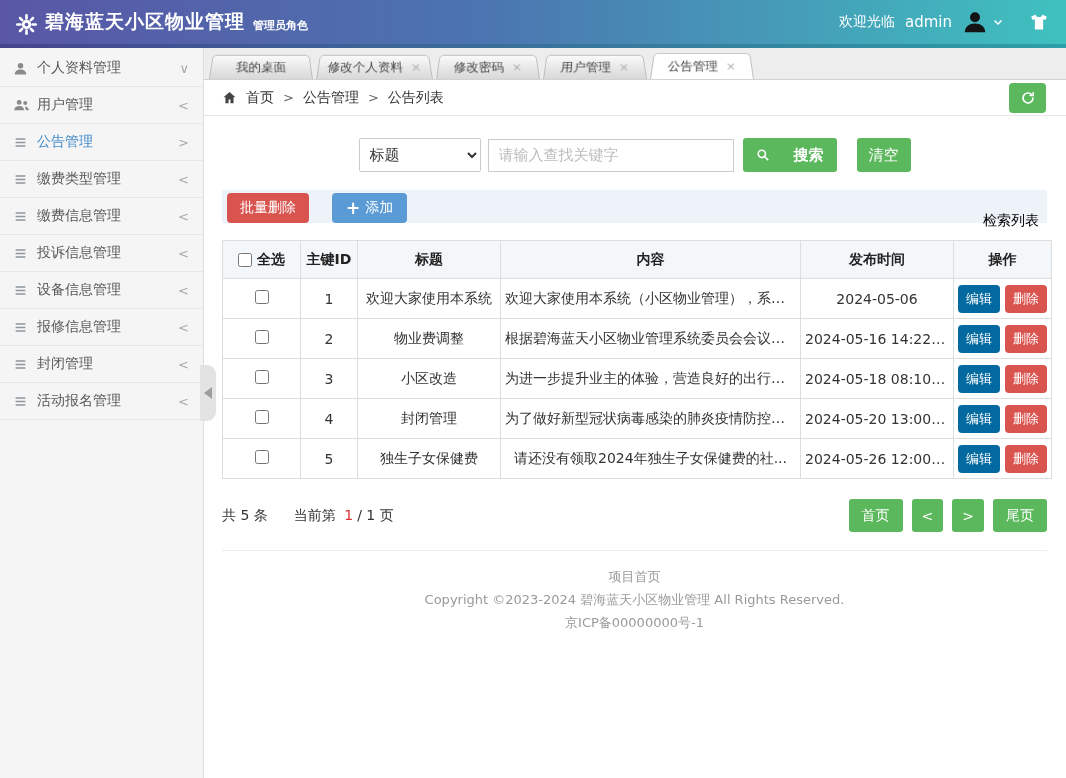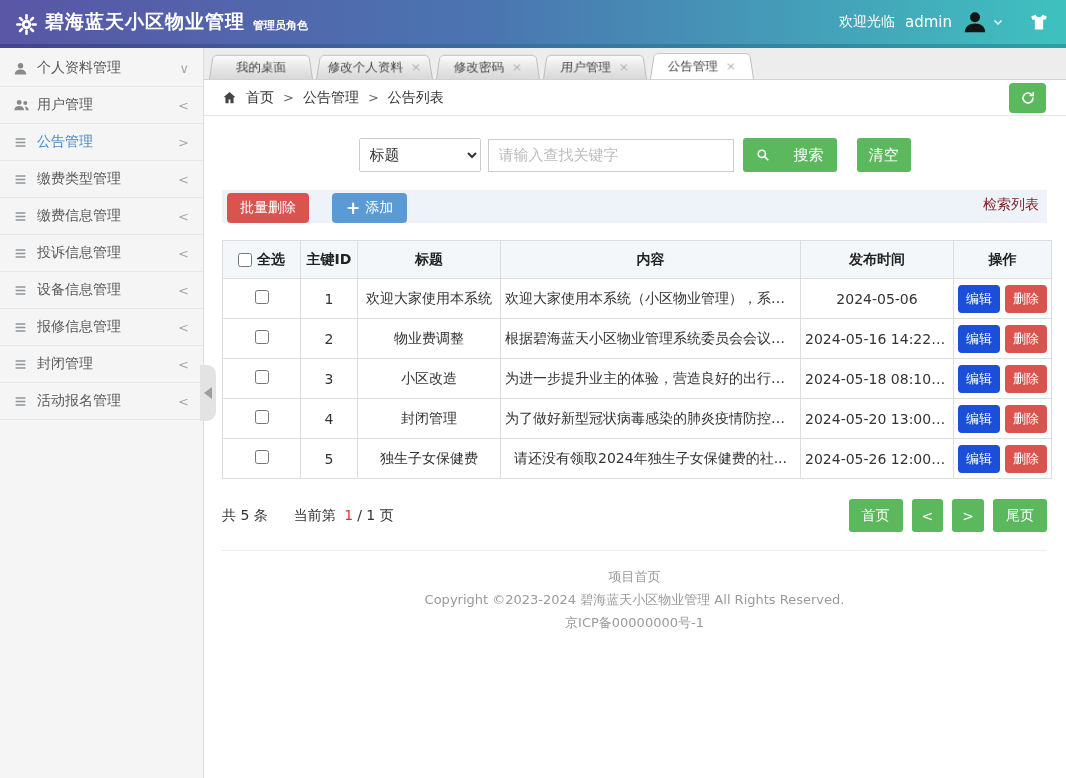--- a/index.html
+++ b/index.html
@@ -76,41 +76,41 @@
   .search-select { width:122px; height:34px; border:1px solid #ccc; border-radius:2px;
     font-size:15px; padding:0 6px; background:#fff; color:#333;
     font-family:"DejaVu Sans","Liberation Sans",sans-serif; }
   .search-input { width:246px; height:33px; border:1px solid #ccc; margin-left:7px;
     padding:0 10px; font-size:15px; color:#14532d;
     font-family:"DejaVu Sans","Liberation Sans",sans-serif; }
   .search-input::placeholder { color:#bcbcbc; }
   .btn { border:none; cursor:pointer; color:#fff; border-radius:3px;
     font-family:"DejaVu Sans","Liberation Sans",sans-serif; }
   .btn-search { margin-left:9px; height:34px; padding:8px 13px; background:#5cb85c;
-    font-size:15px; display:flex; align-items:center; gap:24px; }
+    font-size:15px; display:flex; align-items:center; gap:24px;font-weight:bold; }
   .btn-clear { margin-left:20px; height:34px; padding:0 12px; background:#5cb85c; font-size:15px; }
 
   .toolbar { height:33px; background:#edf3f9; display:flex; align-items:flex-end;
     padding:0 8px 0 5px; margin-bottom:17px; }
   .btn-batch-del { height:30px; padding:0 13px; background:#d9534f; border-radius:4px; font-size:14px; }
   .btn-add { height:30px; margin-left:23px; padding:0 14px; background:#5b9bd5; border-radius:4px;
     font-size:14px; display:flex; align-items:center; gap:5px; }
   .btn-add .plus { font-size:17px; font-weight:bold; line-height:1; }
-  .list-title { margin-left:auto; color:#7f1d1d; font-size:14px; align-self:flex-start; padding-top:6px; }
+  .list-title { margin-left:auto; color:#000000; font-size:14px; align-self:flex-start; padding-top:22px; }
 
   
   table { width:100%; border-collapse:collapse; table-layout:fixed; font-size:14px;border-radius:10px; }
   th { background:#f4f7fa; border:1px solid #ddd; height:38px; font-weight:bold;
     text-align:center; color:#222; }
   td { border:1px solid #ddd; height:40px; text-align:center; color:#333;
     overflow:hidden; white-space:nowrap; text-overflow:ellipsis; padding:0 4px; }
   .th-select { display:flex; align-items:center; justify-content:center; gap:5px; }
   input[type=checkbox] { width:14px; height:14px; cursor:pointer; }
   .op-btns { display:flex; justify-content:center; gap:5px; }
-  .btn-edit { background:#1d4ed8; padding:5px 8px; border-radius:4px; font-size:13px; }
+  .btn-edit { background:#0369a1; padding:5px 8px; border-radius:4px; font-size:13px; }
   .btn-del  { background:#d9534f; padding:5px 8px; border-radius:4px; font-size:13px; }
 
   
   .pagi-row { display:flex; align-items:center; margin-top:20px; }
   .pagi-info { font-size:14px; color:#333; }
   .pagi-info .gap { display:inline-block; width:26px; }
   .page-current { color:#e03131; margin:0 4px; }
   .pagi-btns { margin-left:auto; display:flex; gap:9px; }
   .pagi-btn { background:#5cb85c; height:33px; min-width:28px; padding:0 13px;
     font-size:14px; border-radius:3px; }

